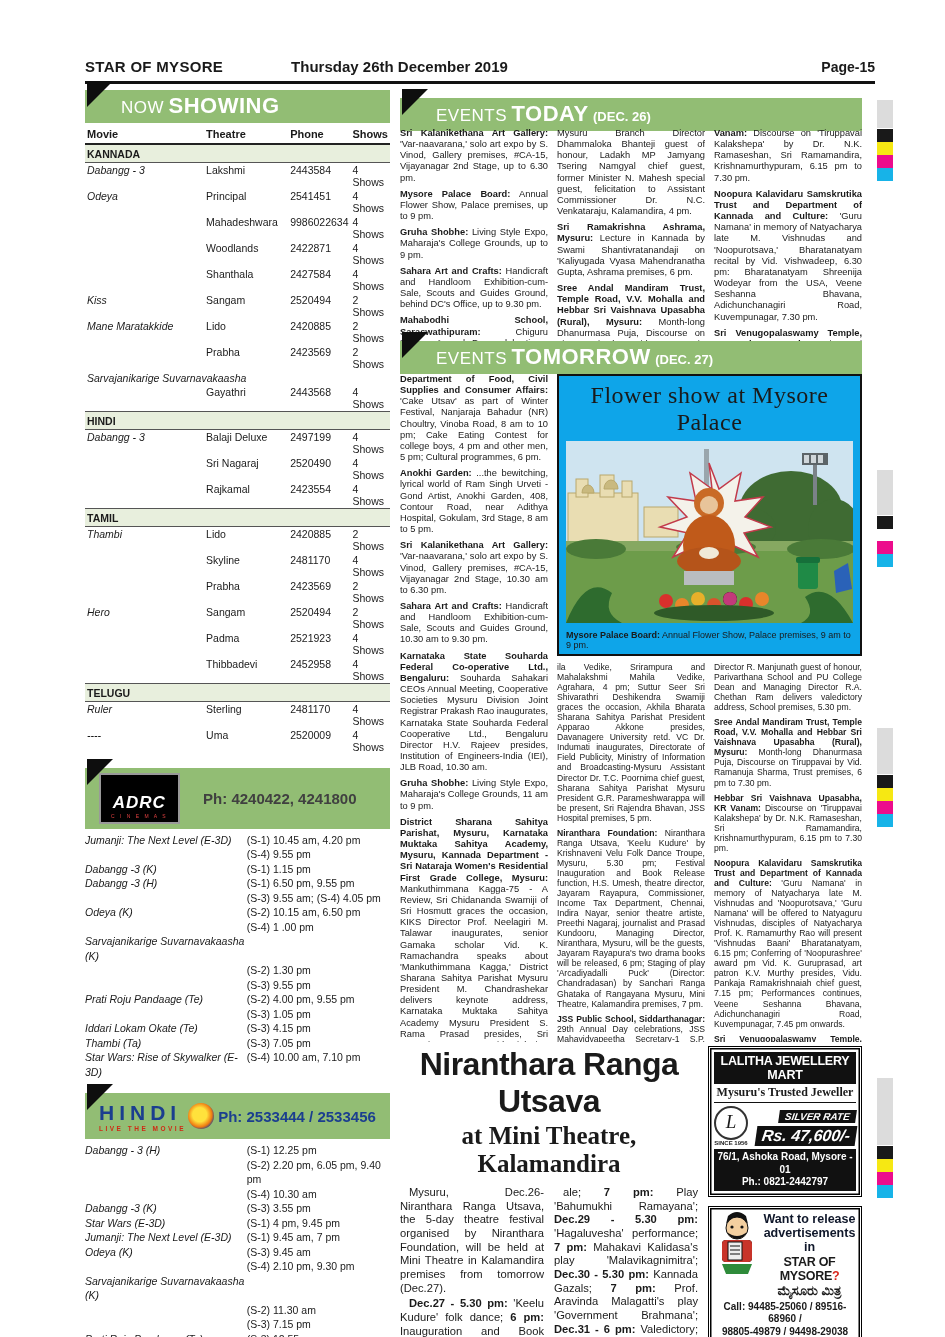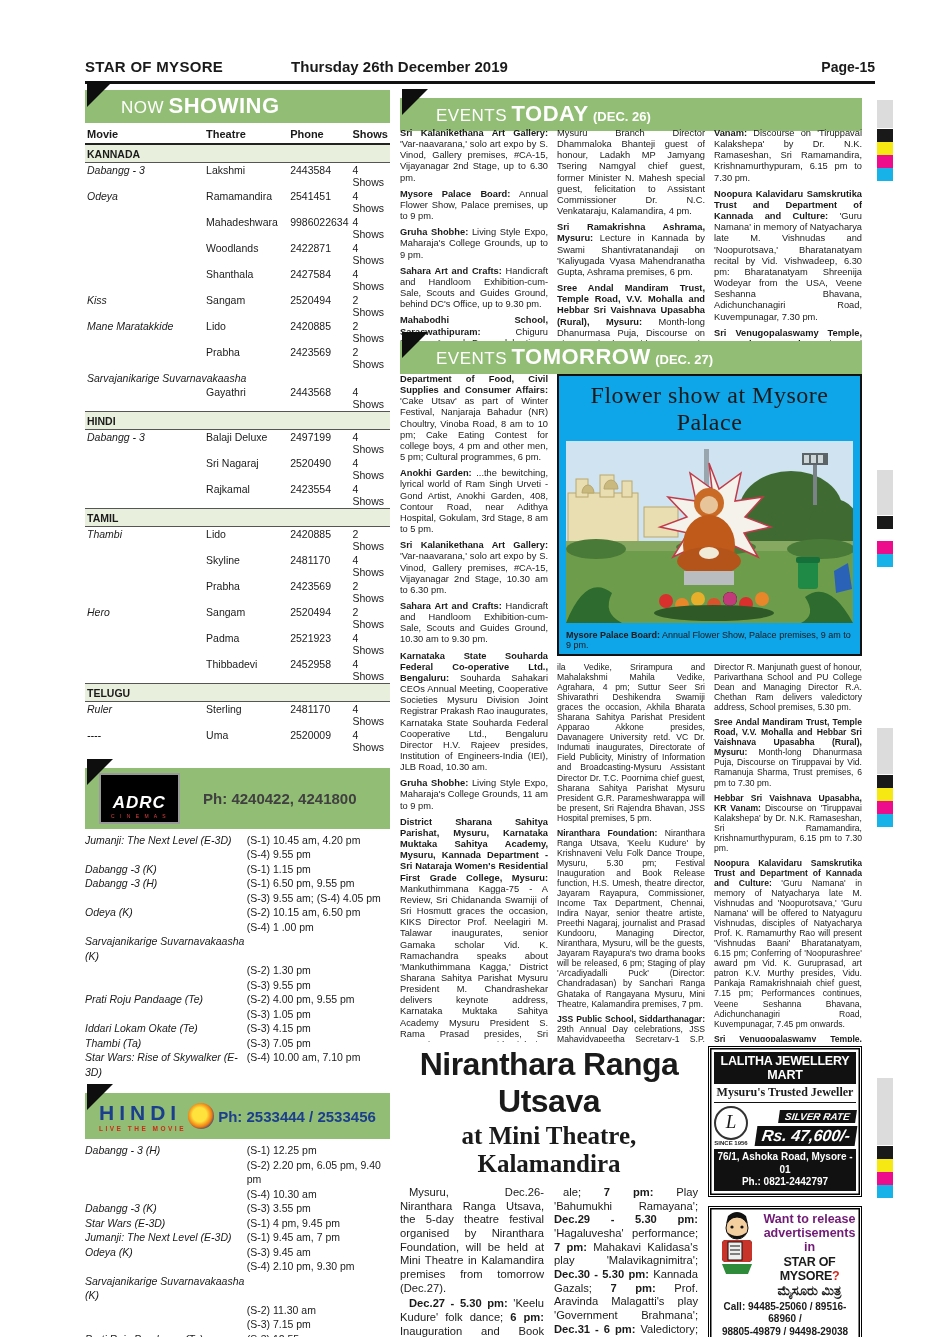--- a/index.html
+++ b/index.html
@@ -86,21 +86,21 @@
   .lal-since{font-size:6px;font-weight:bold;}
   .lal-tags{flex:1;text-align:right;}
   .tag{display:inline-block;background:#111;color:#fff;font-weight:bold;font-style:italic;
        transform:skewX(-8deg);padding:1px 6px;}
   .tag.small{font-size:10px;}
   .tag.bigrate{font-size:16px;margin-top:2px;}
   .lal-addr{background:#111;color:#fff;font-weight:bold;font-size:10px;text-align:center;
             padding:2px 0;line-height:1.25;}
   .som-flex{display:flex;gap:3px;align-items:flex-start;}
   .som-txt{flex:1;text-align:center;}
-  .som-red{color:#701a75;font-weight:bold;font-size:12.5px;line-height:1.15;}
+  .som-red{color:#0f172a;font-weight:bold;font-size:12.5px;line-height:1.15;}
   .som-name{font-weight:bold;font-size:12.5px;letter-spacing:-.3px;}
   .som-name .q{color:#d8251c;}
   .som-kan{font-weight:bold;font-size:13px;}
   .som-call{font-weight:bold;font-size:10px;text-align:center;line-height:1.25;margin-top:2px;}
   .som-mail{font-weight:bold;font-size:7.5px;text-align:center;border-top:1px solid #111;
             margin-top:2px;padding-top:1px;}
   
   .regs{position:absolute;left:877px;top:0;width:17px;}
   .reg{position:absolute;left:0;width:16px;}
   .grey{background:#dcdcdc;}
@@ -143,21 +143,21 @@
             <td colspan="4">KANNADA</td>
           </tr>
           <tr>
             <td class="mv">Dabangg - 3</td>
             <td>Lakshmi</td>
             <td>2443584</td>
             <td>4 Shows</td>
           </tr>
           <tr>
             <td class="mv">Odeya</td>
-            <td>Ramamandira</td>
+            <td>Principal</td>
             <td>2541451</td>
             <td>4 Shows</td>
           </tr>
           <tr>
             <td class="mv"></td>
             <td>Mahadeshwara</td>
             <td>9986022634</td>
             <td>4 Shows</td>
           </tr>
           <tr>

